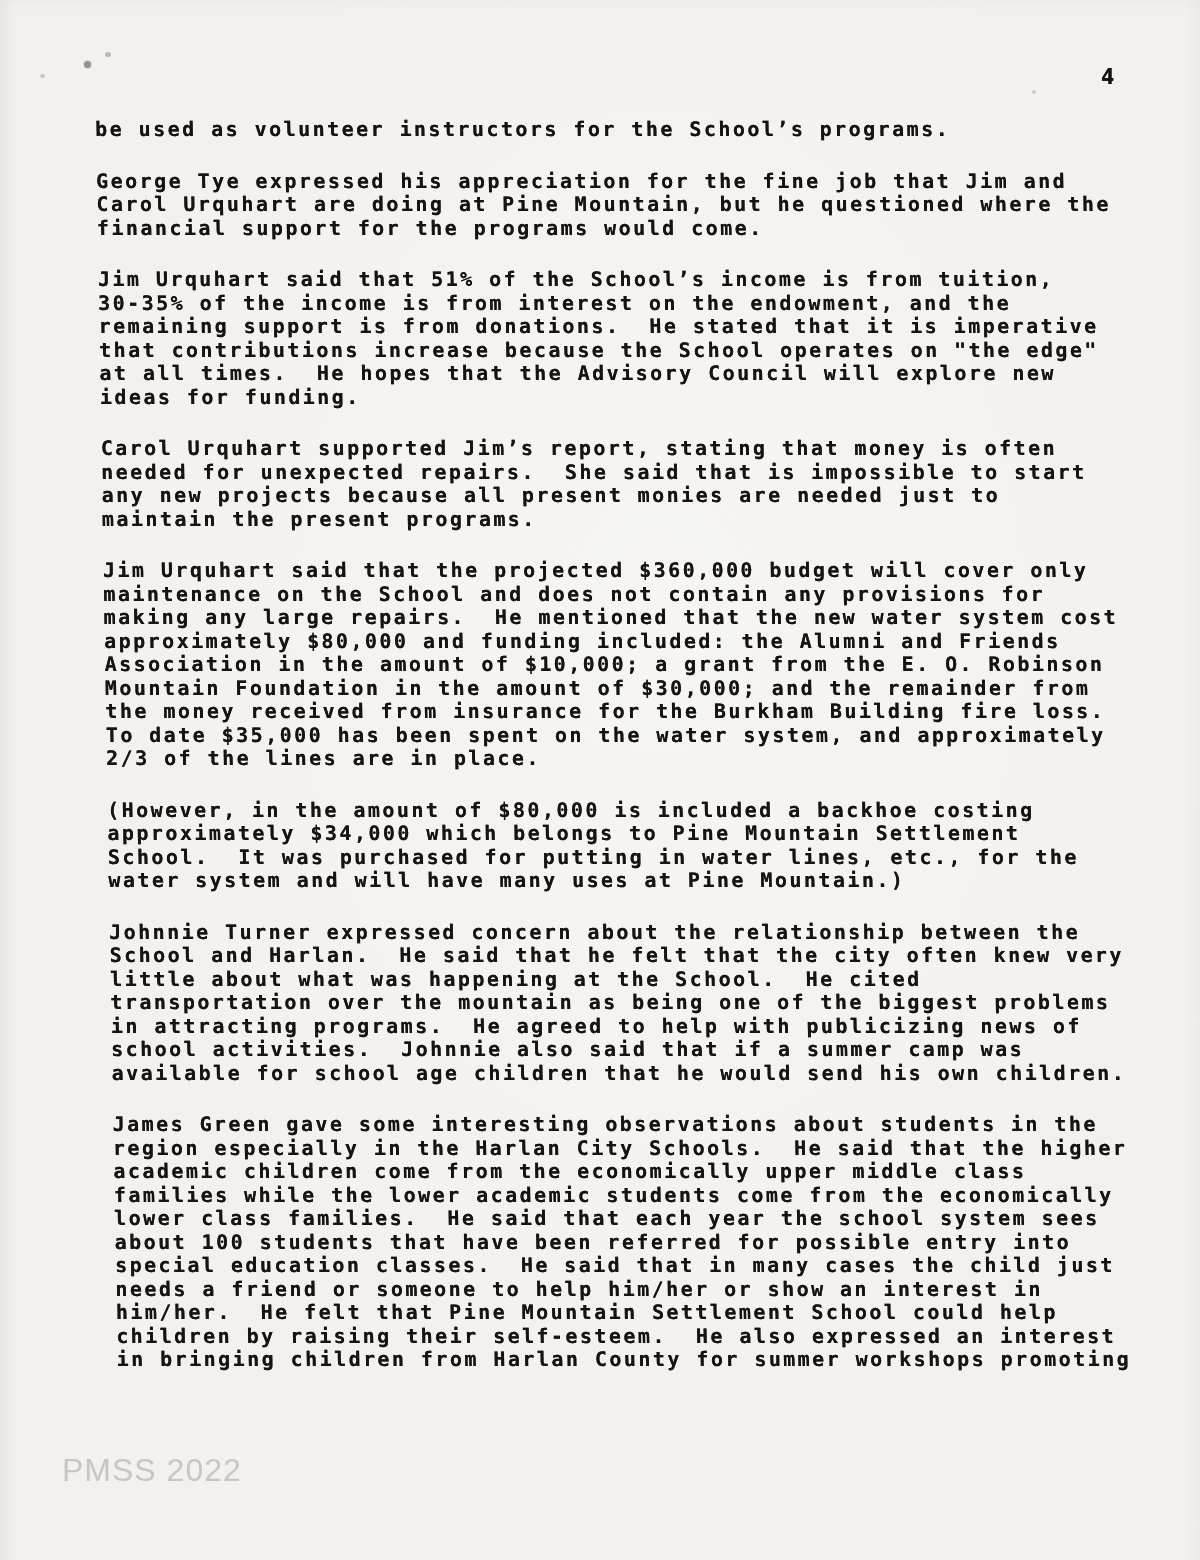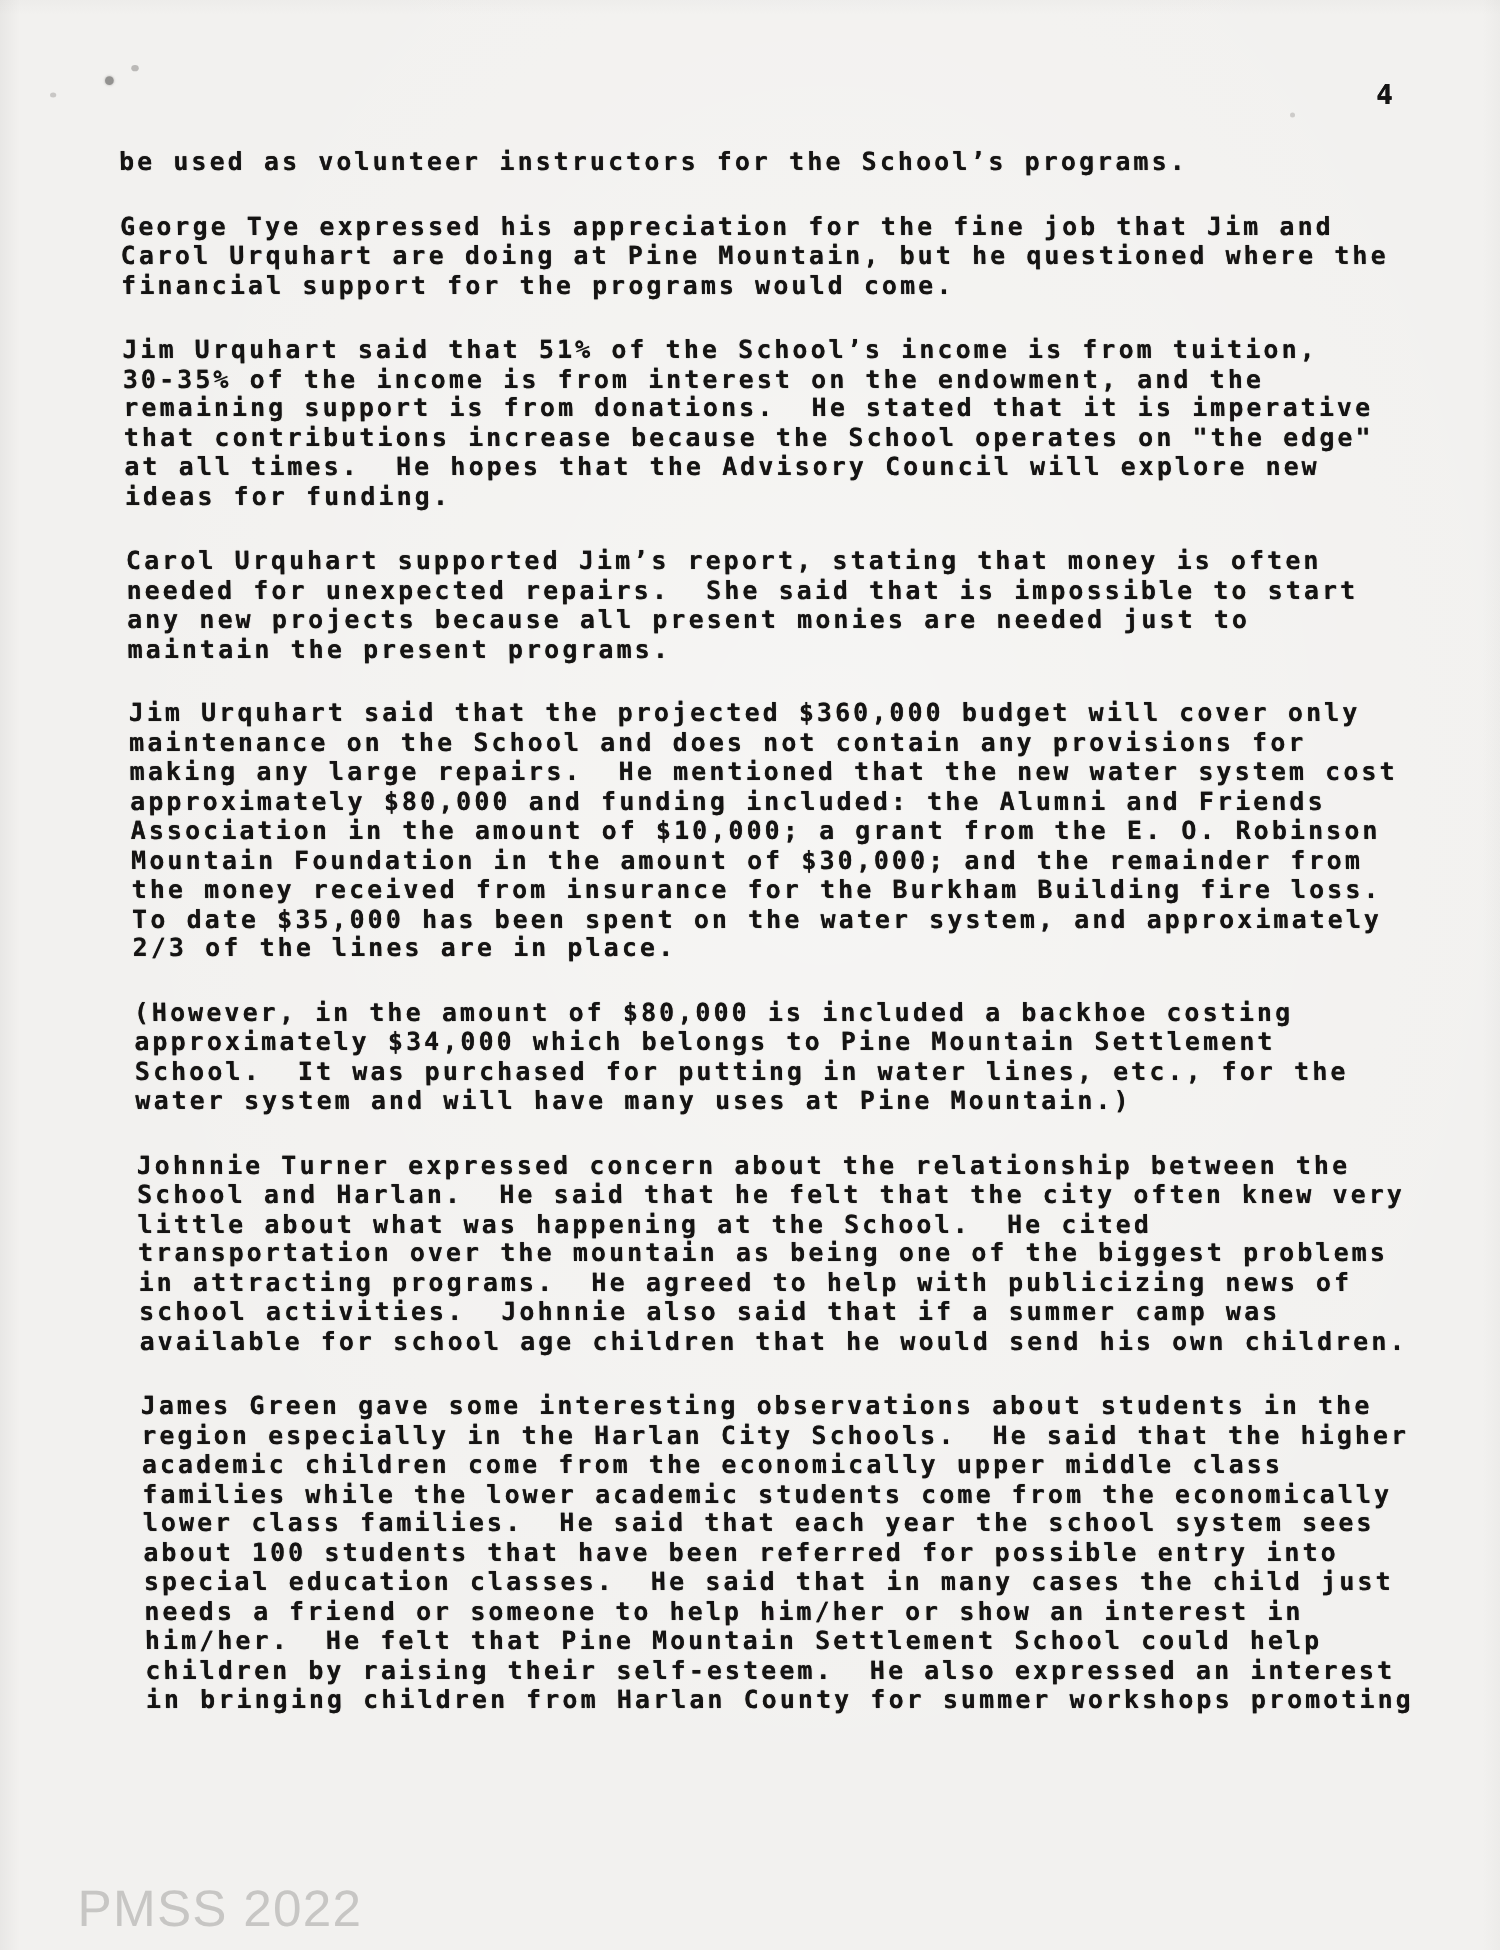--- a/index.html
+++ b/index.html
@@ -50,23 +50,23 @@
     white-space: pre;
     font-size: 20px;
     font-weight: bold;
     line-height: 23.5px;
     letter-spacing: 2.45px;
     text-shadow: 0 0 0.6px rgba(20,19,18,0.85);
   }
   .watermark {
     position: absolute;
     left: 62px;
-    top: 1504px;
+    top: 1452px;
     font-family: "Liberation Sans", sans-serif;
-    font-size: 41px;
+    font-size: 32px;
     font-weight: 400;
     letter-spacing: 1px;
     color: var(--watermark);
   }
   .speck {
     position: absolute;
     border-radius: 50%;
     pointer-events: none;
   }
   .speck-1 { left: 84px;  top: 61px; width: 7px; height: 7px; background: rgba(70,68,66,0.55); box-shadow: 0 0 2px rgba(70,68,66,0.4); }

